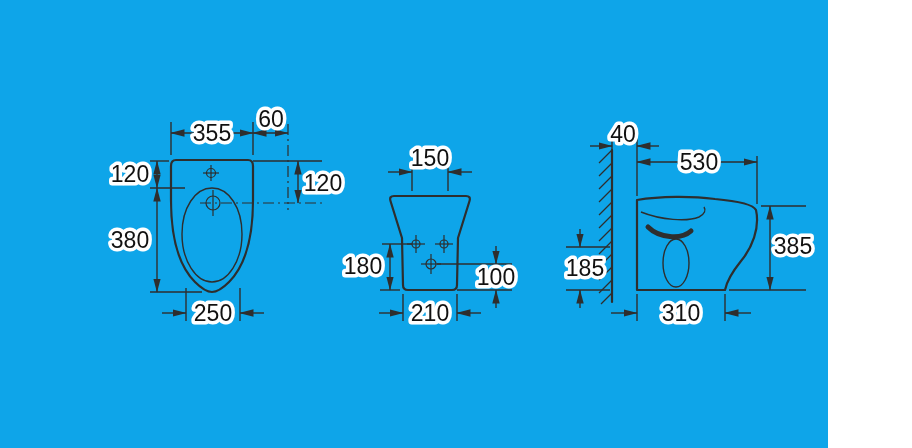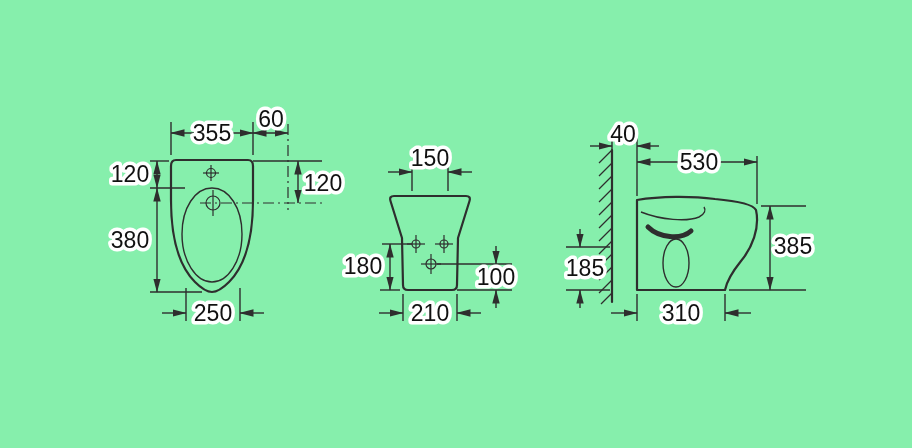--- a/index.html
+++ b/index.html
@@ -1,16 +1,16 @@
 <!DOCTYPE html>
 <html><head>
 <meta charset="utf-8">
 <style>
   html,body{margin:0;padding:0;background:#ffffff;}
-  .canvas{position:relative;width:912px;height:448px;background:#86efac;overflow:hidden;}
+  .canvas{position:relative;width:828px;height:448px;background:#0ea5e9;overflow:hidden;}
   svg{display:block;}
   .o{fill:none;stroke:#2e2e2e;stroke-width:2.2;stroke-linejoin:round;stroke-linecap:round;}
   .d{fill:none;stroke:#2e2e2e;stroke-width:1.4;}
   .h{fill:none;stroke:#2e2e2e;stroke-width:1.2;}
   .cl{fill:none;stroke:#2e2e2e;stroke-width:1.2;stroke-dasharray:11 4 2 4;}
   .r{fill:none;stroke:#2e2e2e;stroke-width:5;stroke-linecap:round;}
   .t{font-family:"Liberation Sans",sans-serif;font-size:23px;fill:#111111;
      text-anchor:middle;dominant-baseline:central;
      paint-order:stroke fill;stroke:#ffffff;stroke-width:7;stroke-linejoin:round;}
 </style>

